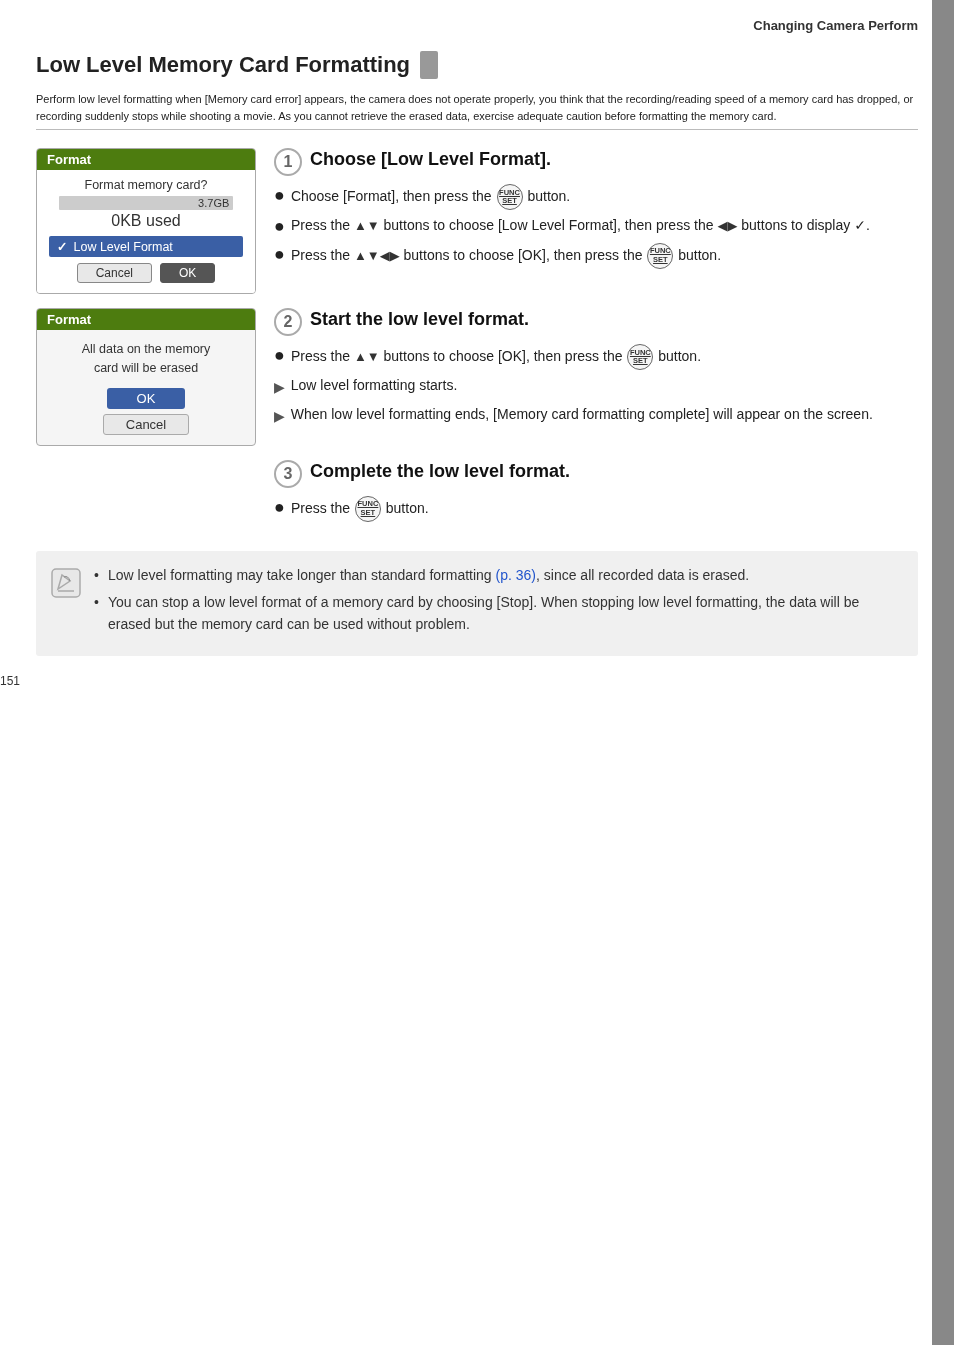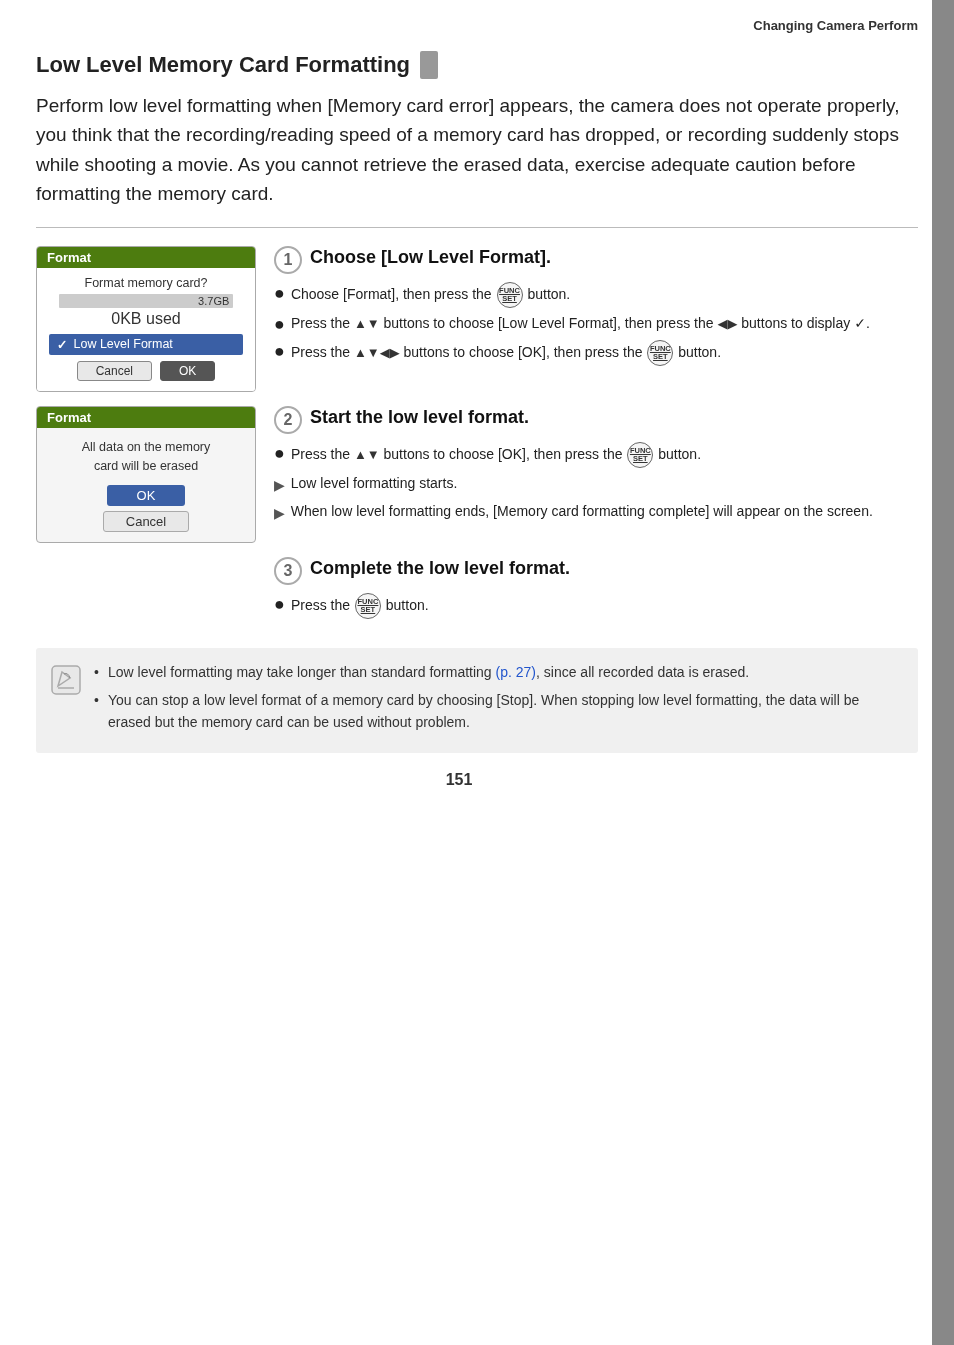--- a/index.html
+++ b/index.html
@@ -50,24 +50,24 @@
       display: inline-block;
       background: #999;
       width: 18px;
       height: 28px;
       margin-left: 10px;
       border-radius: 2px;
       vertical-align: middle;
     }
 
     .intro-text {
-      font-size: 19px;
+      font-size: 11px;
       line-height: 1.55;
       color: #222;
-      margin-bottom: 18px;
+      margin-bottom: 4px;
     }
 
     .divider {
       border: none;
       border-top: 1px solid #bbb;
       margin-bottom: 18px;
     }
 
     
     .steps-grid {
@@ -347,24 +347,24 @@
       left: 0;
     }
 
     .link-blue {
       color: #2255cc;
       text-decoration: none;
     }
 
     
     .page-number {
-      text-align: center;
+      text-align: left;
       padding: 18px 36px 0 0;
-      font-size: 16px;
-      font-weight: bold;
+      font-size: 12px;
+      font-weight: normal;
       color: #333;
     }
 
     .checkmark-icon {
       font-style: normal;
     }
 
     .step3-row {
       display: flex;
       align-items: flex-start;
@@ -536,21 +536,21 @@
       <svg width="32" height="32" viewBox="0 0 32 32" fill="none" xmlns="http://www.w3.org/2000/svg">
         <rect x="2" y="2" width="28" height="28" rx="4" fill="#e8e8e8" stroke="#aaa" stroke-width="1.5"></rect>
         <path d="M8 22 L12 8 L20 14 Z" stroke="#aaa" stroke-width="1.5" fill="none"></path>
         <line x1="8" y1="24" x2="24" y2="24" stroke="#aaa" stroke-width="1.5"></line>
         <path d="M14 10 Q18 8 20 14" stroke="#888" stroke-width="1" fill="none"></path>
       </svg>
     </div>
     <div class="note-text">
       <ul>
         <li>
-          <span>Low level formatting may take longer than standard formatting </span><a class="link-blue" href="#">(p. 27)</a><span>, since all recorded data is erased.</span>
+          <span>Low level formatting may take longer than standard formatting </span><a class="link-blue" href="#">(p. 36)</a><span>, since all recorded data is erased.</span>
         </li>
         <li>
           <span>You can stop a low level format of a memory card by choosing [Stop]. When stopping low level formatting, the data will be erased but the memory card can be used without problem.</span>
         </li>
       </ul>
     </div>
   </div>
 
 </div>
 

